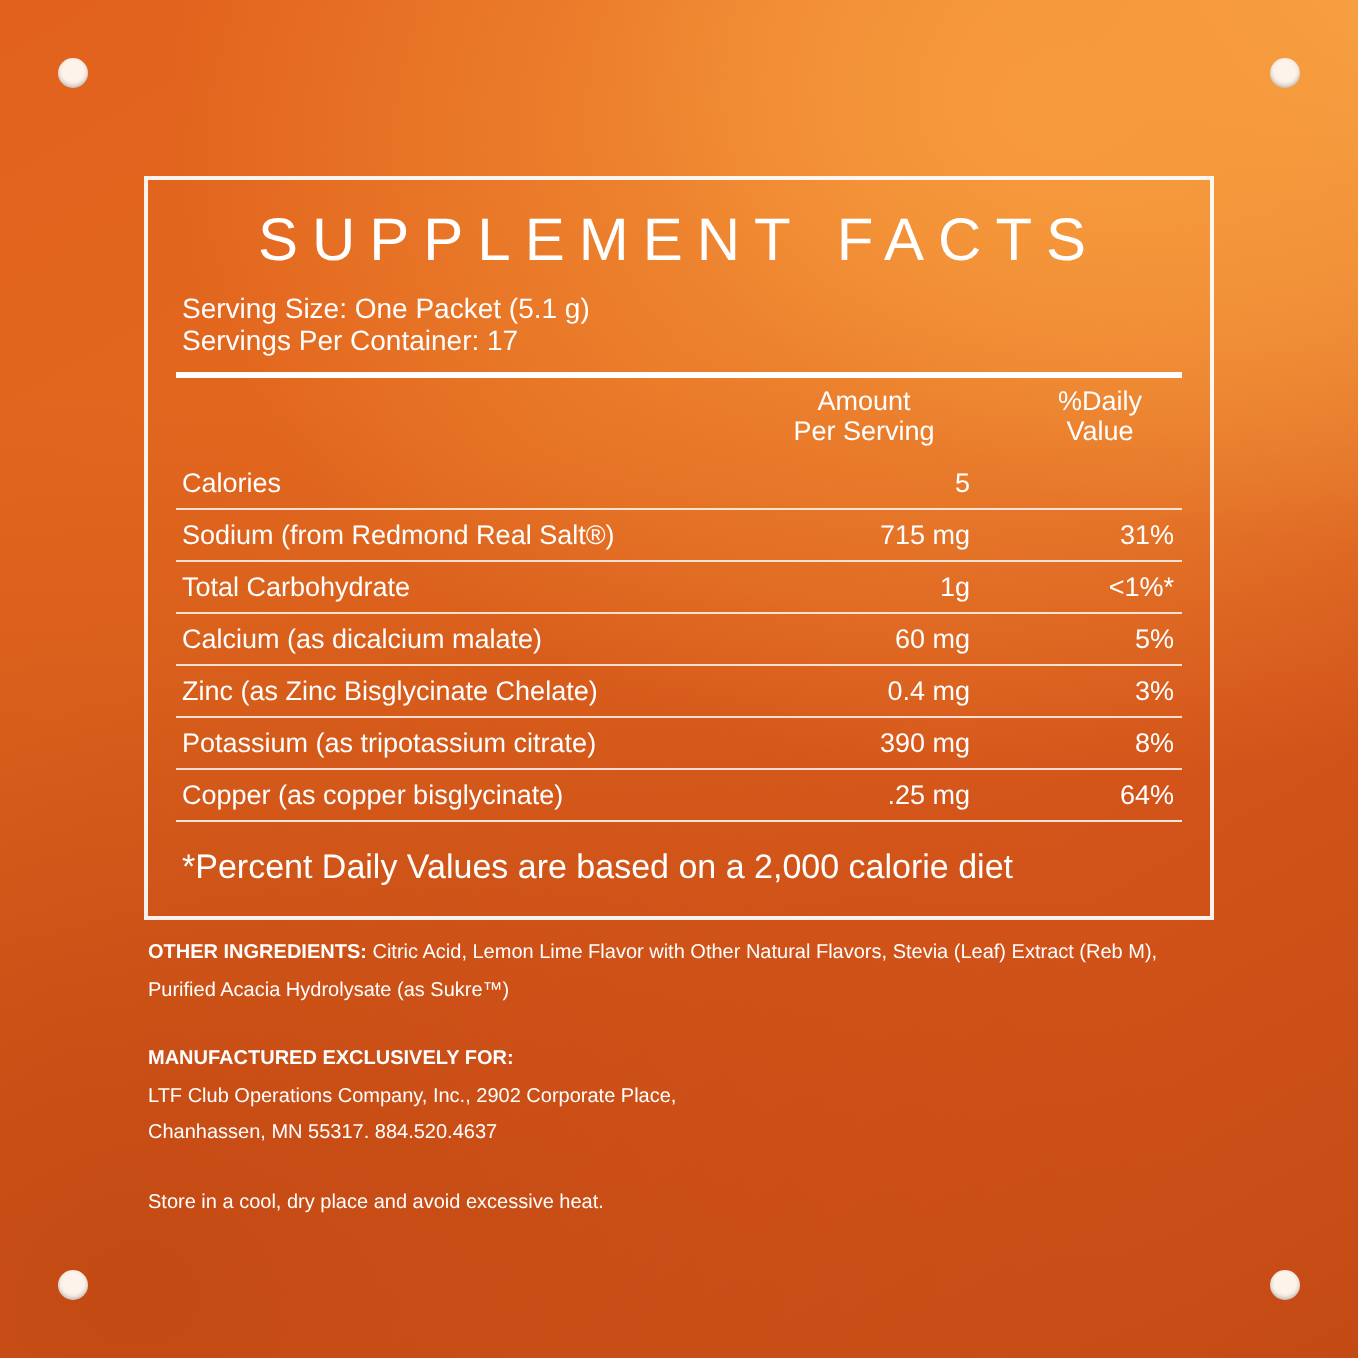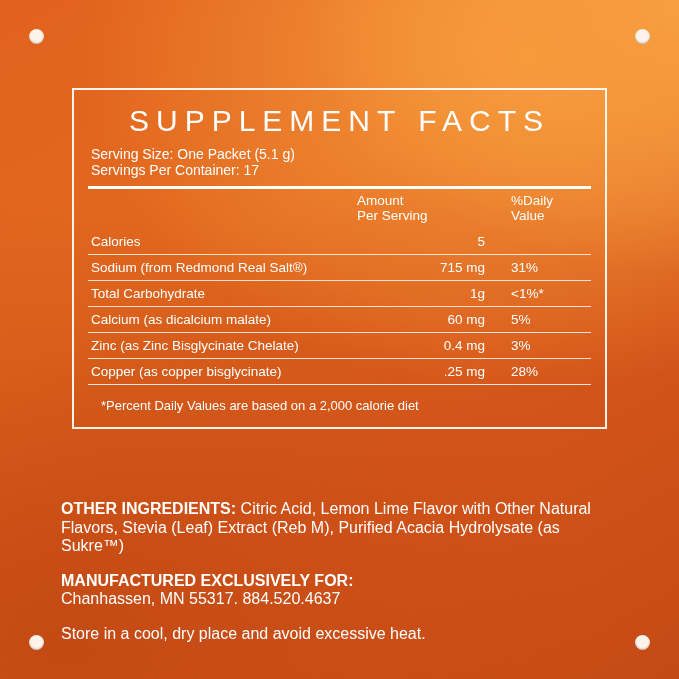--- a/index.html
+++ b/index.html
@@ -71,65 +71,64 @@
     background: rgba(255,255,255,0.85);
   }
 
   table.nutri {
     width: 100%;
     border-collapse: collapse;
     font-size: 13.5px;
   }
   table.nutri th {
     font-weight: 400;
-    text-align: left;
+    text-align: center;
     vertical-align: bottom;
     padding: 4px 2px 6px 2px;
     line-height: 15px;
   }
   table.nutri th.name-col { text-align: left; }
   table.nutri td {
     padding: 5px 2px 5px 2px;
     vertical-align: middle;
   }
   table.nutri td.name {
     text-align: left;
     padding-left: 3px;
   }
   table.nutri td.amount {
     text-align: right;
     padding-right: 24px;
     white-space: nowrap;
   }
   table.nutri td.dv {
-    text-align: left;
+    text-align: right;
     padding-right: 4px;
     white-space: nowrap;
   }
   table.nutri tr.data-row td {
     border-top: 1px solid rgba(255,255,255,0.8);
   }
   table.nutri tr.first-data td { border-top: none; margin-top: 12px; }
   .amount-head-w { width: 150px; }
   .dv-head-w { width: 78px; }
 
   .footnote {
-    font-size: 13px;
+    font-size: 17px;
     margin-top: 12px;
-    margin-left: 13px;
+    margin-left: 3px;
     border-top: 1px solid rgba(255,255,255,0.0);
   }
   .below-box {
     position: absolute;
-    left: 61px;
+    left: 74px;
     top: 468px;
     width: 540px;
-    font-size: 16px;
+    font-size: 10px;
     line-height: 18.5px;
-    margin-top: 32px;
   }
   .block { margin-bottom: 16px; }
   .block:last-child { margin-bottom: 0; }
   .bold { font-weight: bold; }
 </style>
 </head>
 <body>
 
 <div class="label-card">
 
@@ -183,40 +182,46 @@
           <td class="name">Calcium (as dicalcium malate)</td>
           <td class="amount">60 mg</td>
           <td class="dv">5%</td>
         </tr>
         <tr class="data-row">
           <td class="name">Zinc (as Zinc Bisglycinate Chelate)</td>
           <td class="amount">0.4 mg</td>
           <td class="dv">3%</td>
         </tr>
         <tr class="data-row">
+          <td class="name">Potassium (as tripotassium citrate)</td>
+          <td class="amount">390 mg</td>
+          <td class="dv">8%</td>
+        </tr>
+        <tr class="data-row">
           <td class="name">Copper (as copper bisglycinate)</td>
           <td class="amount">.25 mg</td>
-          <td class="dv">28%</td>
+          <td class="dv">64%</td>
         </tr>
       </tbody>
     </table>
 
     <div class="rule-thin"></div>
     <div class="footnote">*Percent Daily Values are based on a 2,000 calorie diet</div>
   </div>
 
   <div class="below-box">
 
     <div class="block">
       <span class="bold">OTHER INGREDIENTS:</span>
       <span>Citric Acid, Lemon Lime Flavor with Other Natural Flavors, Stevia (Leaf) Extract (Reb M), Purified Acacia Hydrolysate (as Sukre™)</span>
     </div>
 
     <div class="block">
       <div class="bold">MANUFACTURED EXCLUSIVELY FOR:</div>
+      <div>LTF Club Operations Company, Inc., 2902 Corporate Place,</div>
       <div>Chanhassen, MN 55317. 884.520.4637</div>
     </div>
 
     <div class="block">
       <div>Store in a cool, dry place and avoid excessive heat.</div>
     </div>
 
   </div>
 
 </div>

